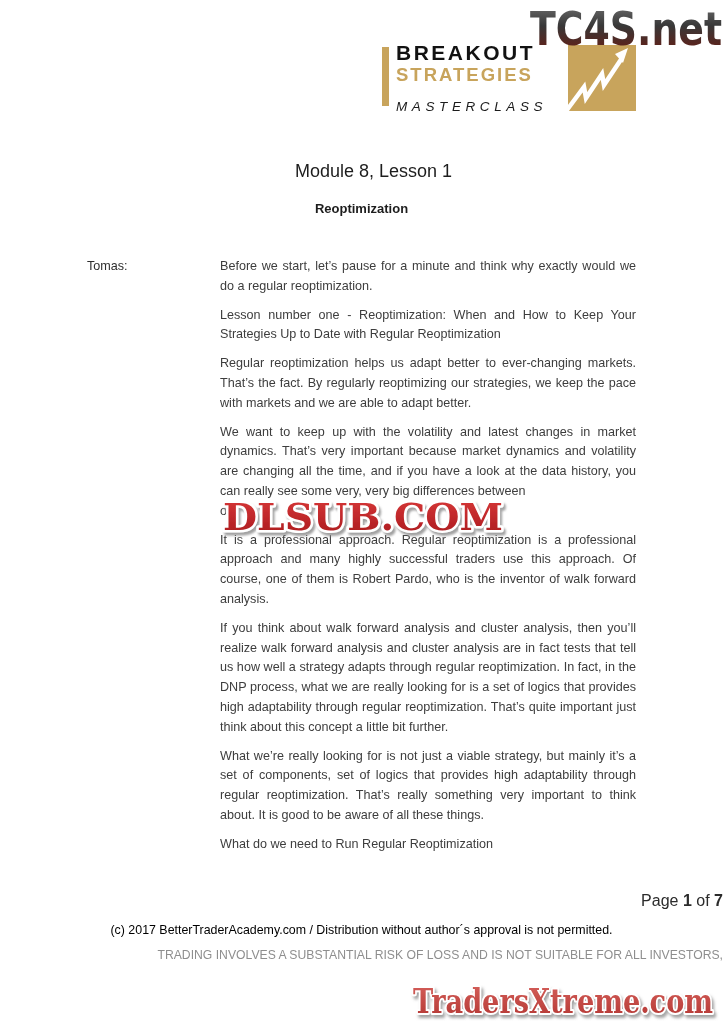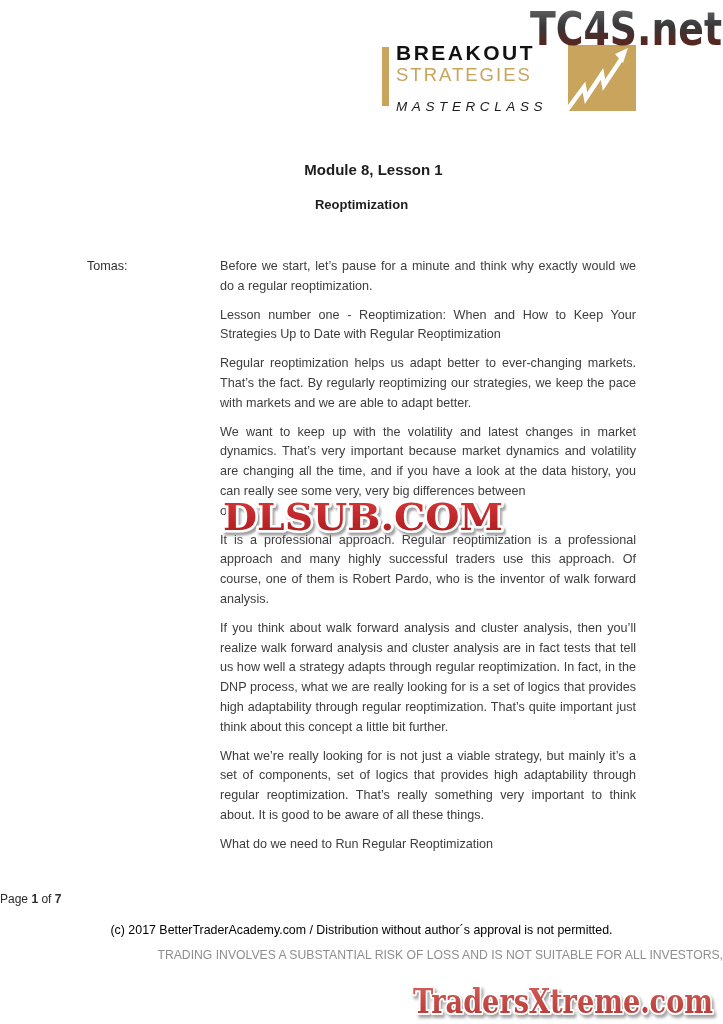--- a/index.html
+++ b/index.html
@@ -16,30 +16,30 @@
   .tc4s { position: absolute; top: 1px; right: 0; width: 194px; height: 54px; z-index: 9; }
 
   
   .logo { position: absolute; left: 381px; top: 42px; width: 262px; height: 80px; }
   .logo-bar { position: absolute; left: 1px; top: 5px; width: 7px; height: 59px; background: #c8a45c; }
   .logo-text { position: absolute; left: 15px; top: 0; width: 150px; }
   .logo-breakout {
     font-weight: bold; font-size: 21px; letter-spacing: 2.5px; color: #121212; line-height: 22px;
   }
   .logo-strategies {
-    font-weight: normal; font-size: 18.5px; letter-spacing: 2px; color: #c8a45c; line-height: 21px;
+    font-weight: bold; font-size: 18.5px; letter-spacing: 2px; color: #c8a45c; line-height: 21px;
   }
   .logo-masterclass {
     font-weight: 400; font-size: 13.5px; letter-spacing: 4.6px; color: #1c1c1c; line-height: 20px; margin-top: 12px; font-style: italic;
   }
   .logo-mark { position: absolute; left: 177px; top: 0; }
 
   
   .doc-title { position: absolute; left: 0; top: 161px; width: 723px; text-align: center; color: #1d1d1d; }
-  .doc-title .t1 { font-size: 15px; font-weight: bold; margin-left: 24px; }
+  .doc-title .t1 { font-size: 18px; font-weight: normal; margin-left: 24px; }
   .doc-title .t2 { font-size: 13px; font-weight: bold; margin-top: 19px; }
 
   
   .speaker {
     position: absolute; left: 87px; top: 259px;
     font-size: 12.6px; font-weight: normal; color: #2e2e2e;
   }
   .paragraphs { position: absolute; left: 220px; top: 257px; width: 416px; }
   .paragraphs p {
     margin: 0 0 9px 0;
@@ -50,22 +50,22 @@
   }
   .obscured-line {
     font-size: 12.6px; line-height: 19.8px; color: #3d3d3d; margin: 0 0 9px 0;
   }
 
   
   .dlsub { position: absolute; left: 217px; top: 491px; width: 292px; height: 52px; z-index: 5; }
 
   
   .page-num {
-    position: absolute; left: 0; top: 892px; width: 723px; text-align: left;
-    font-size: 12px; color: #2b2b2b;
+    position: absolute; left: 0; top: 892px; width: 723px; text-align: right;
+    font-size: 16px; color: #2b2b2b;
   }
   .page-num b { font-weight: bold; }
   .copyright {
     position: absolute; left: 0; top: 923px; width: 723px; text-align: center;
     font-size: 12.4px; color: #000000;
   }
   .disclaimer {
     position: absolute; left: 0; top: 947px; width: 723px; text-align: right;
     font-size: 12.2px; line-height: 17px; color: #8e8e8e;
   }

